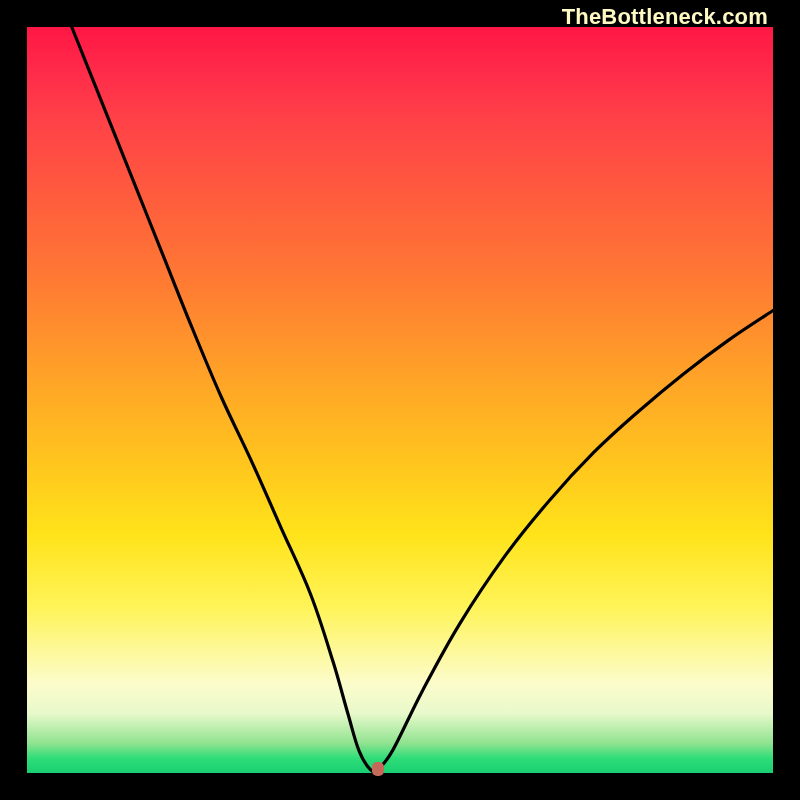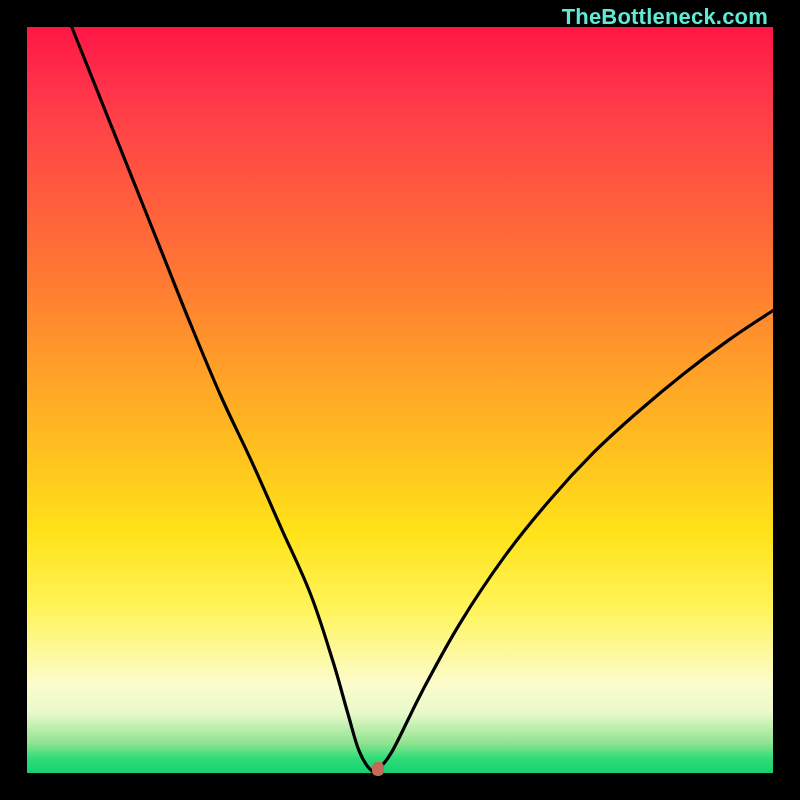--- a/index.html
+++ b/index.html
@@ -39,21 +39,21 @@
       #e8f9cb 92%,
       #90e390 96%,
       #2fdd78 98%,
       #19cf72 100%
     );
   }
   .watermark {
     position: absolute;
     top: 4px;
     right: 32px;
-    color: #5eead4;
+    color: #fef9c3;
     font-size: 22px;
     font-weight: 600;
     letter-spacing: 0.2px;
     user-select: none;
     margin-left: 44px;
   }
   svg.curve {
     position: absolute;
     left: 0;
     top: 0;

